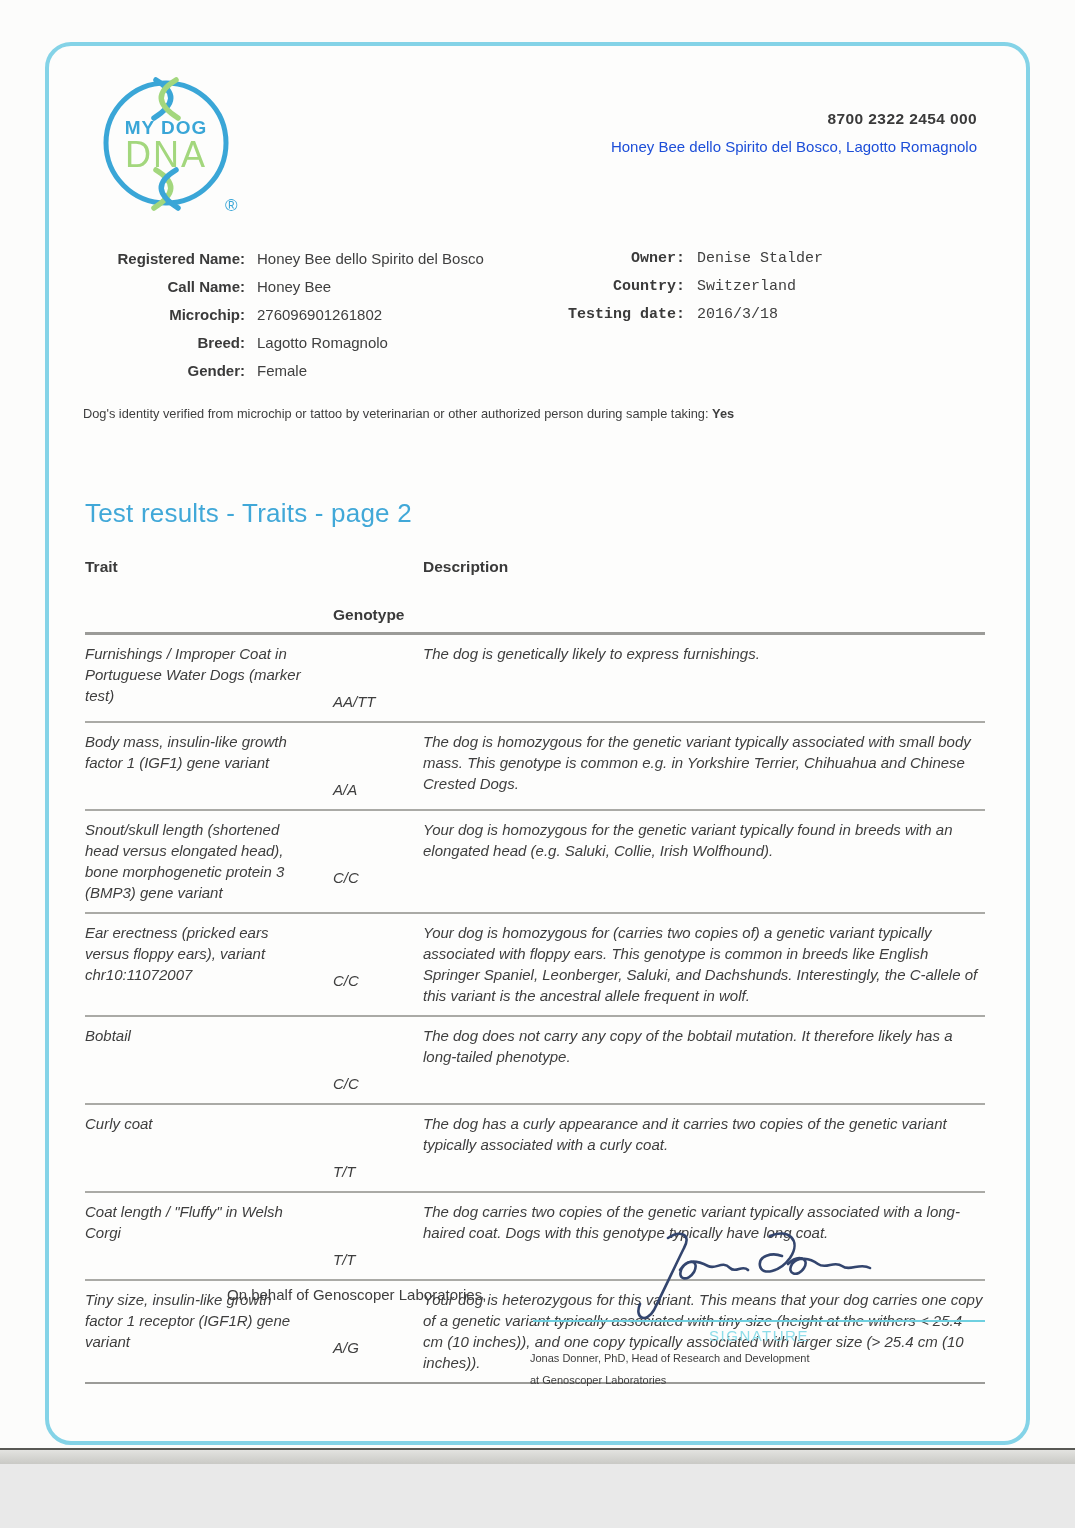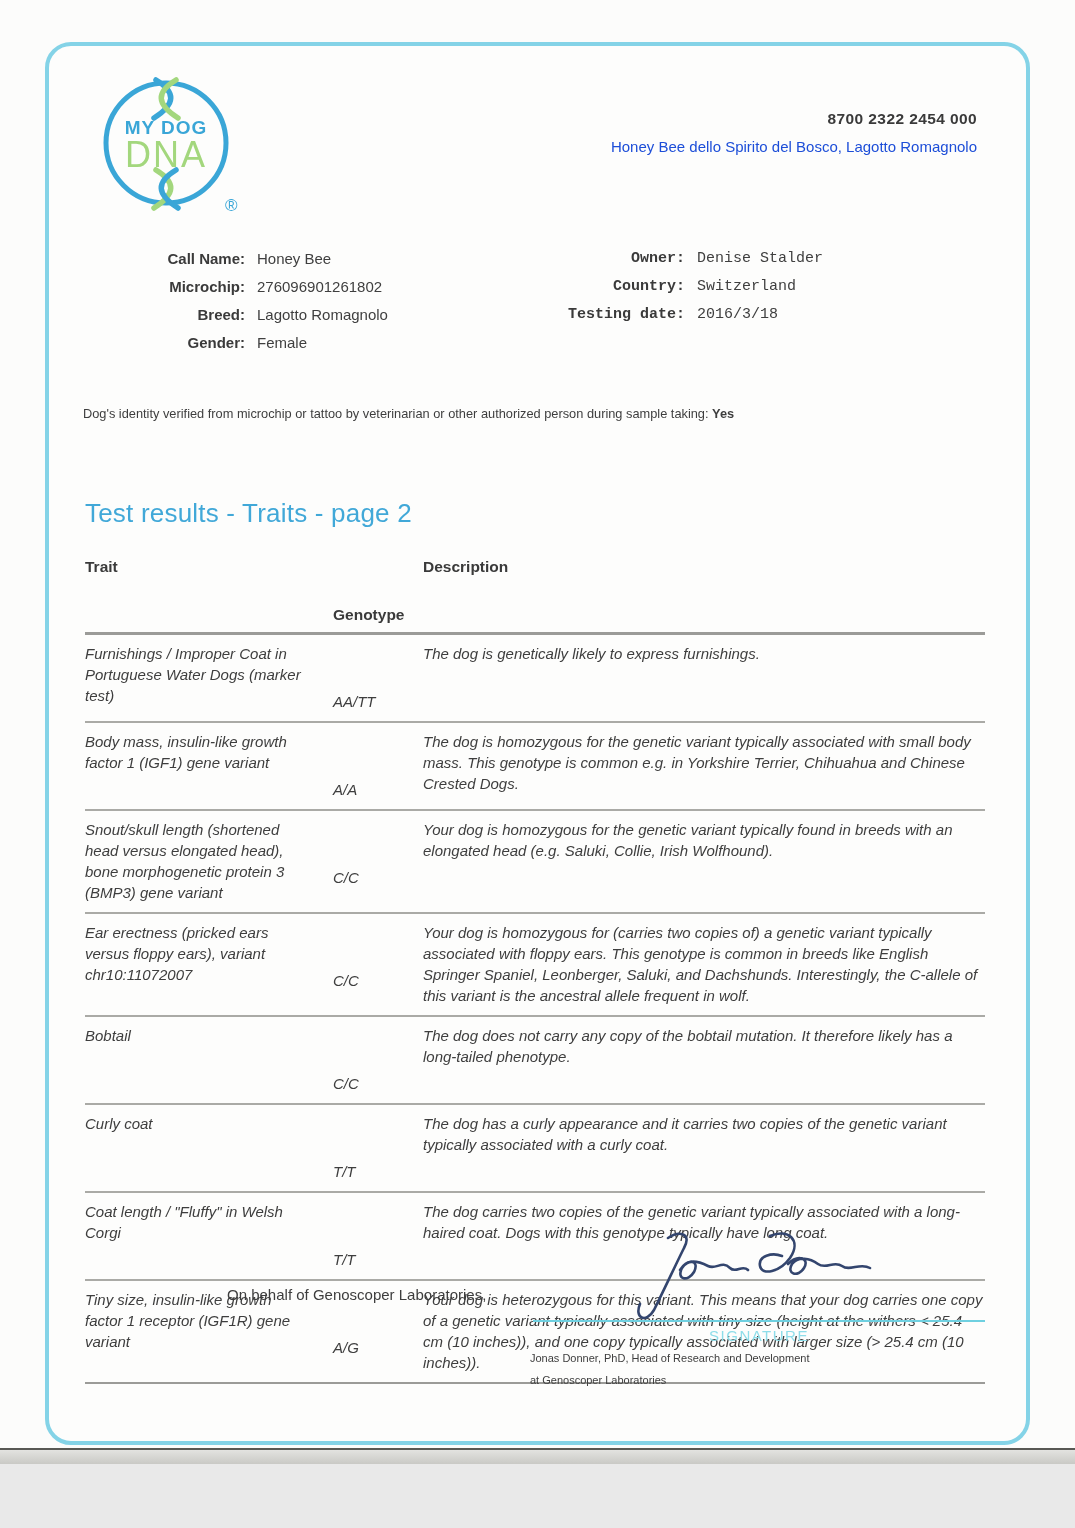--- a/index.html
+++ b/index.html
@@ -89,20 +89,24 @@
       <text x="137" y="143" font-size="17" fill="#3aa6d7">®</text>
     </svg>
   </div>
 
   <div class="hdr-right">
     <div class="hdr-code">8700 2322 2454 000</div>
     <div class="hdr-dog">Honey Bee dello Spirito del Bosco, Lagotto Romagnolo</div>
   </div>
 
   <div class="info-left">
+  <div class="info-row">
+    <div class="info-label">Registered Name:</div>
+    <div class="info-value">Honey Bee dello Spirito del Bosco</div>
+  </div>
 
   <div class="info-row">
     <div class="info-label">Call Name:</div>
     <div class="info-value">Honey Bee</div>
   </div>
 
   <div class="info-row">
     <div class="info-label">Microchip:</div>
     <div class="info-value">276096901261802</div>
   </div>

